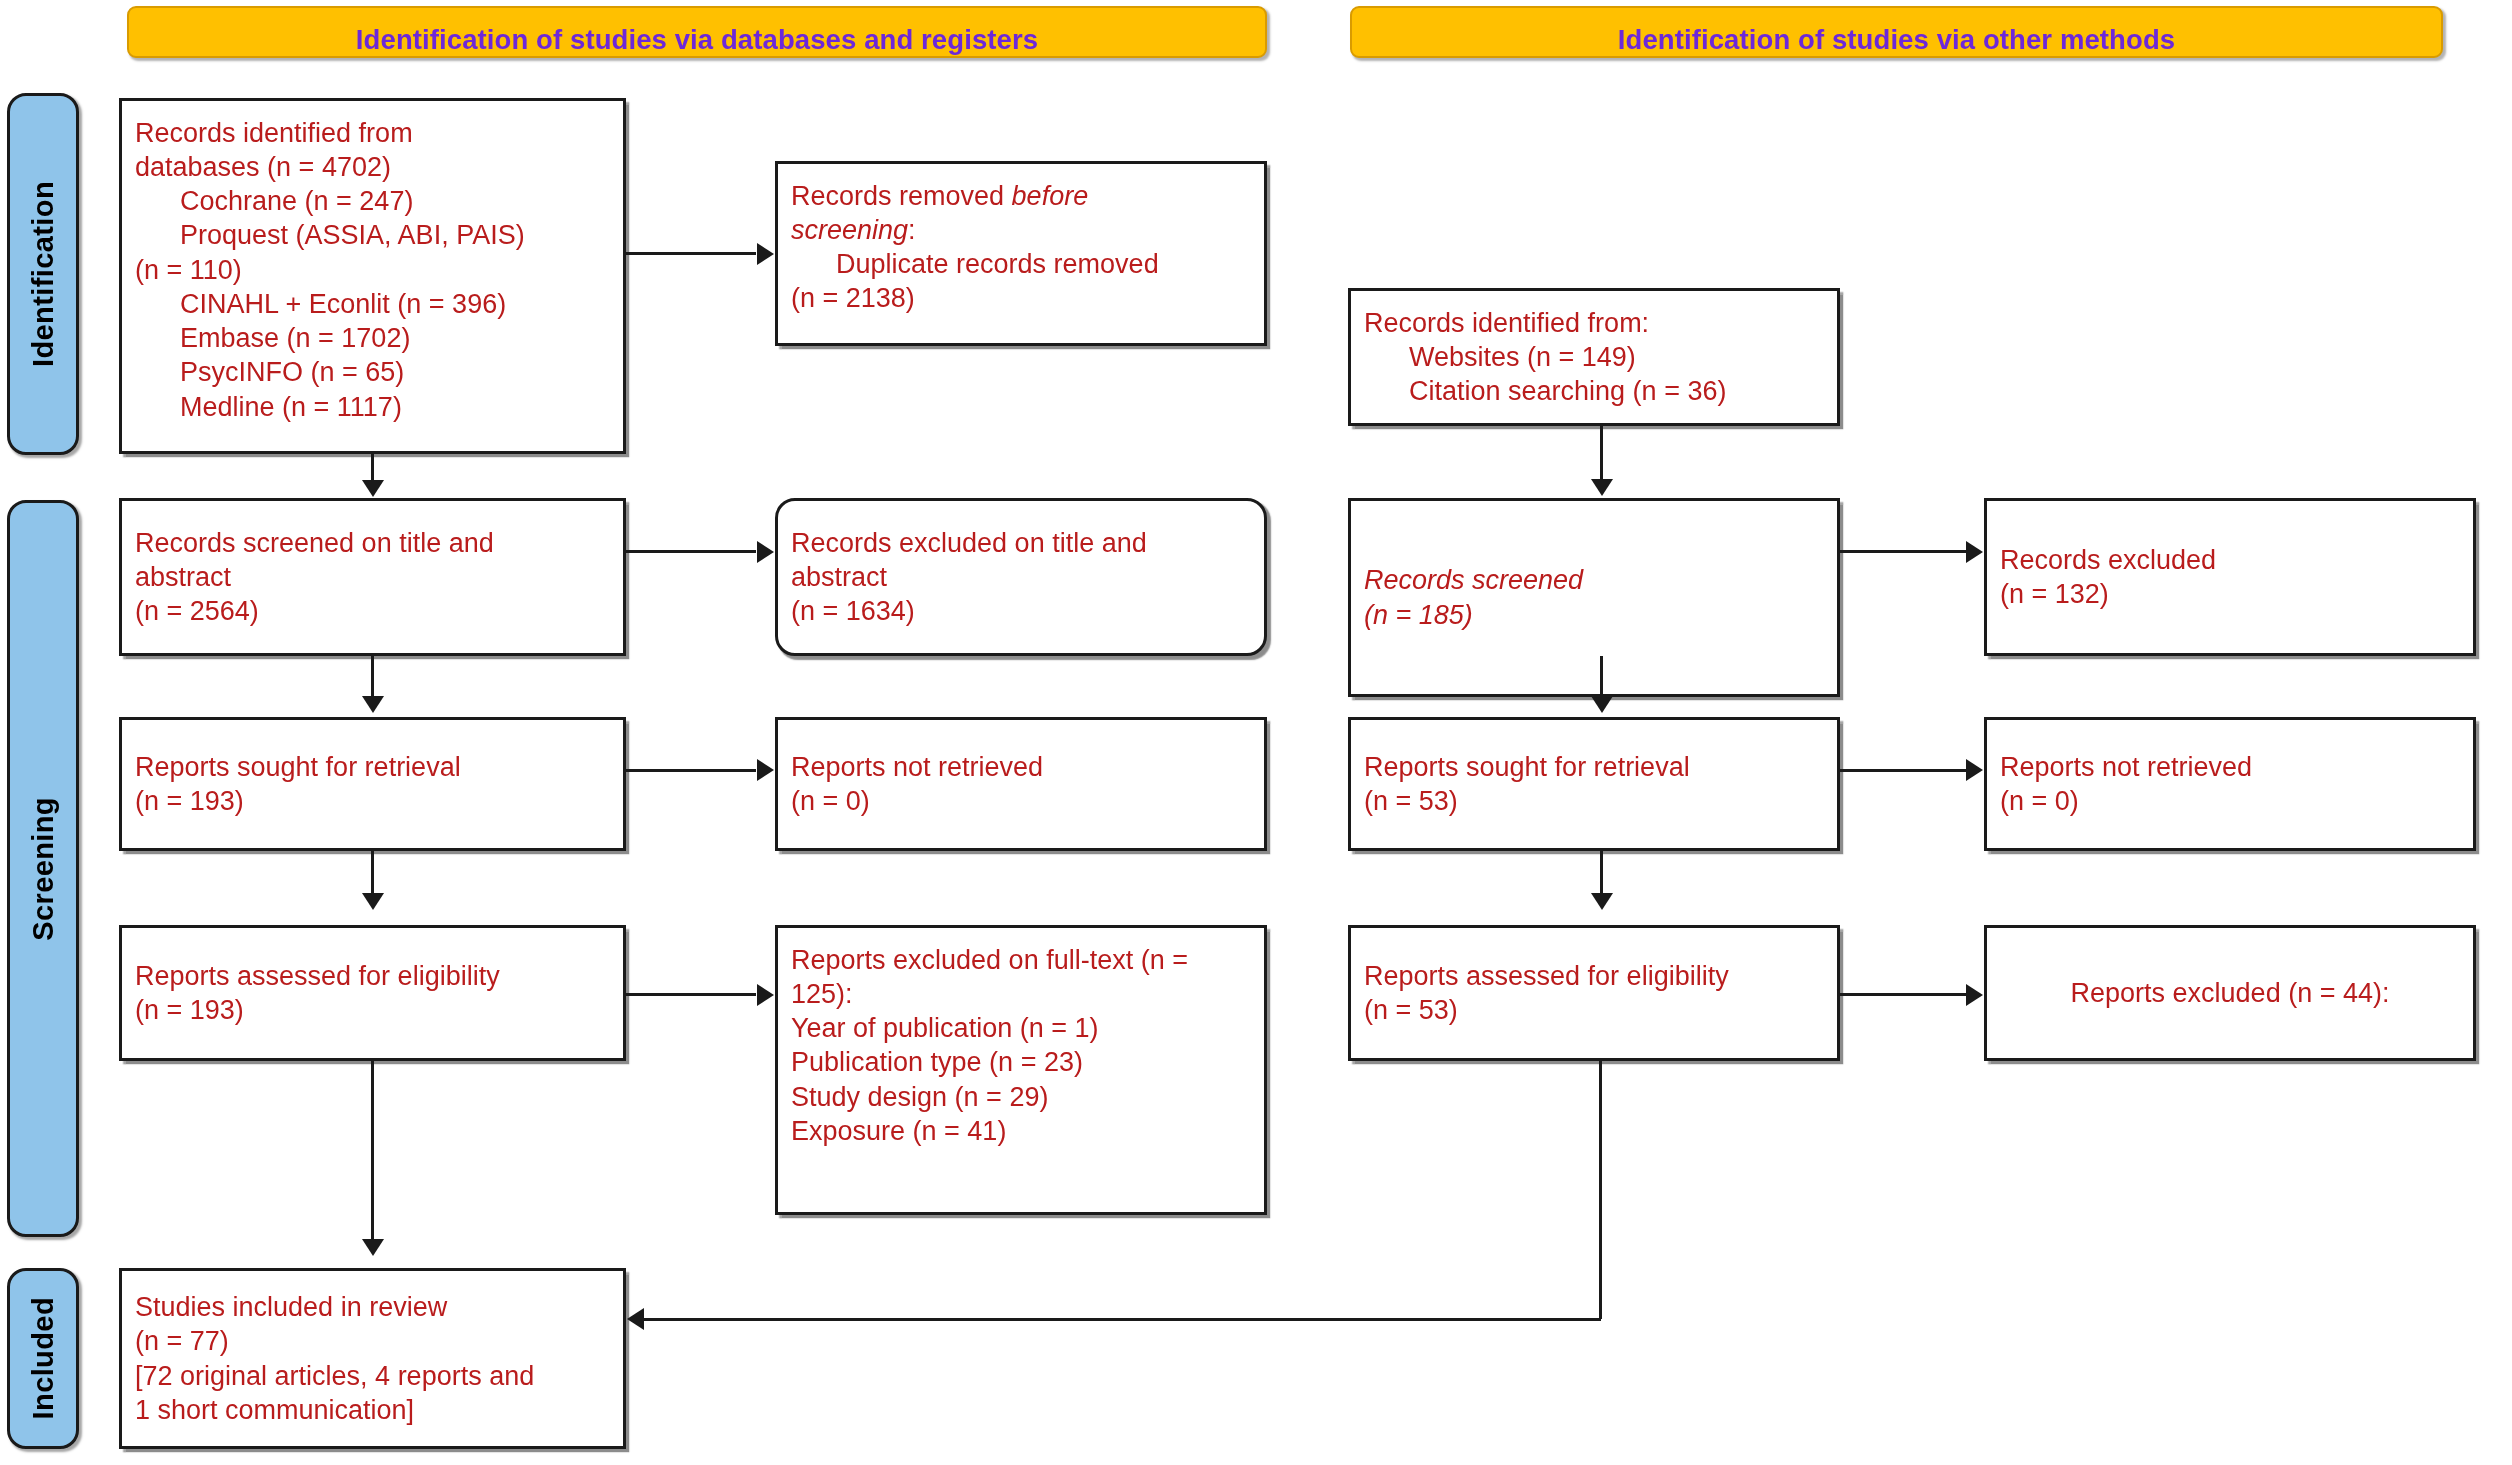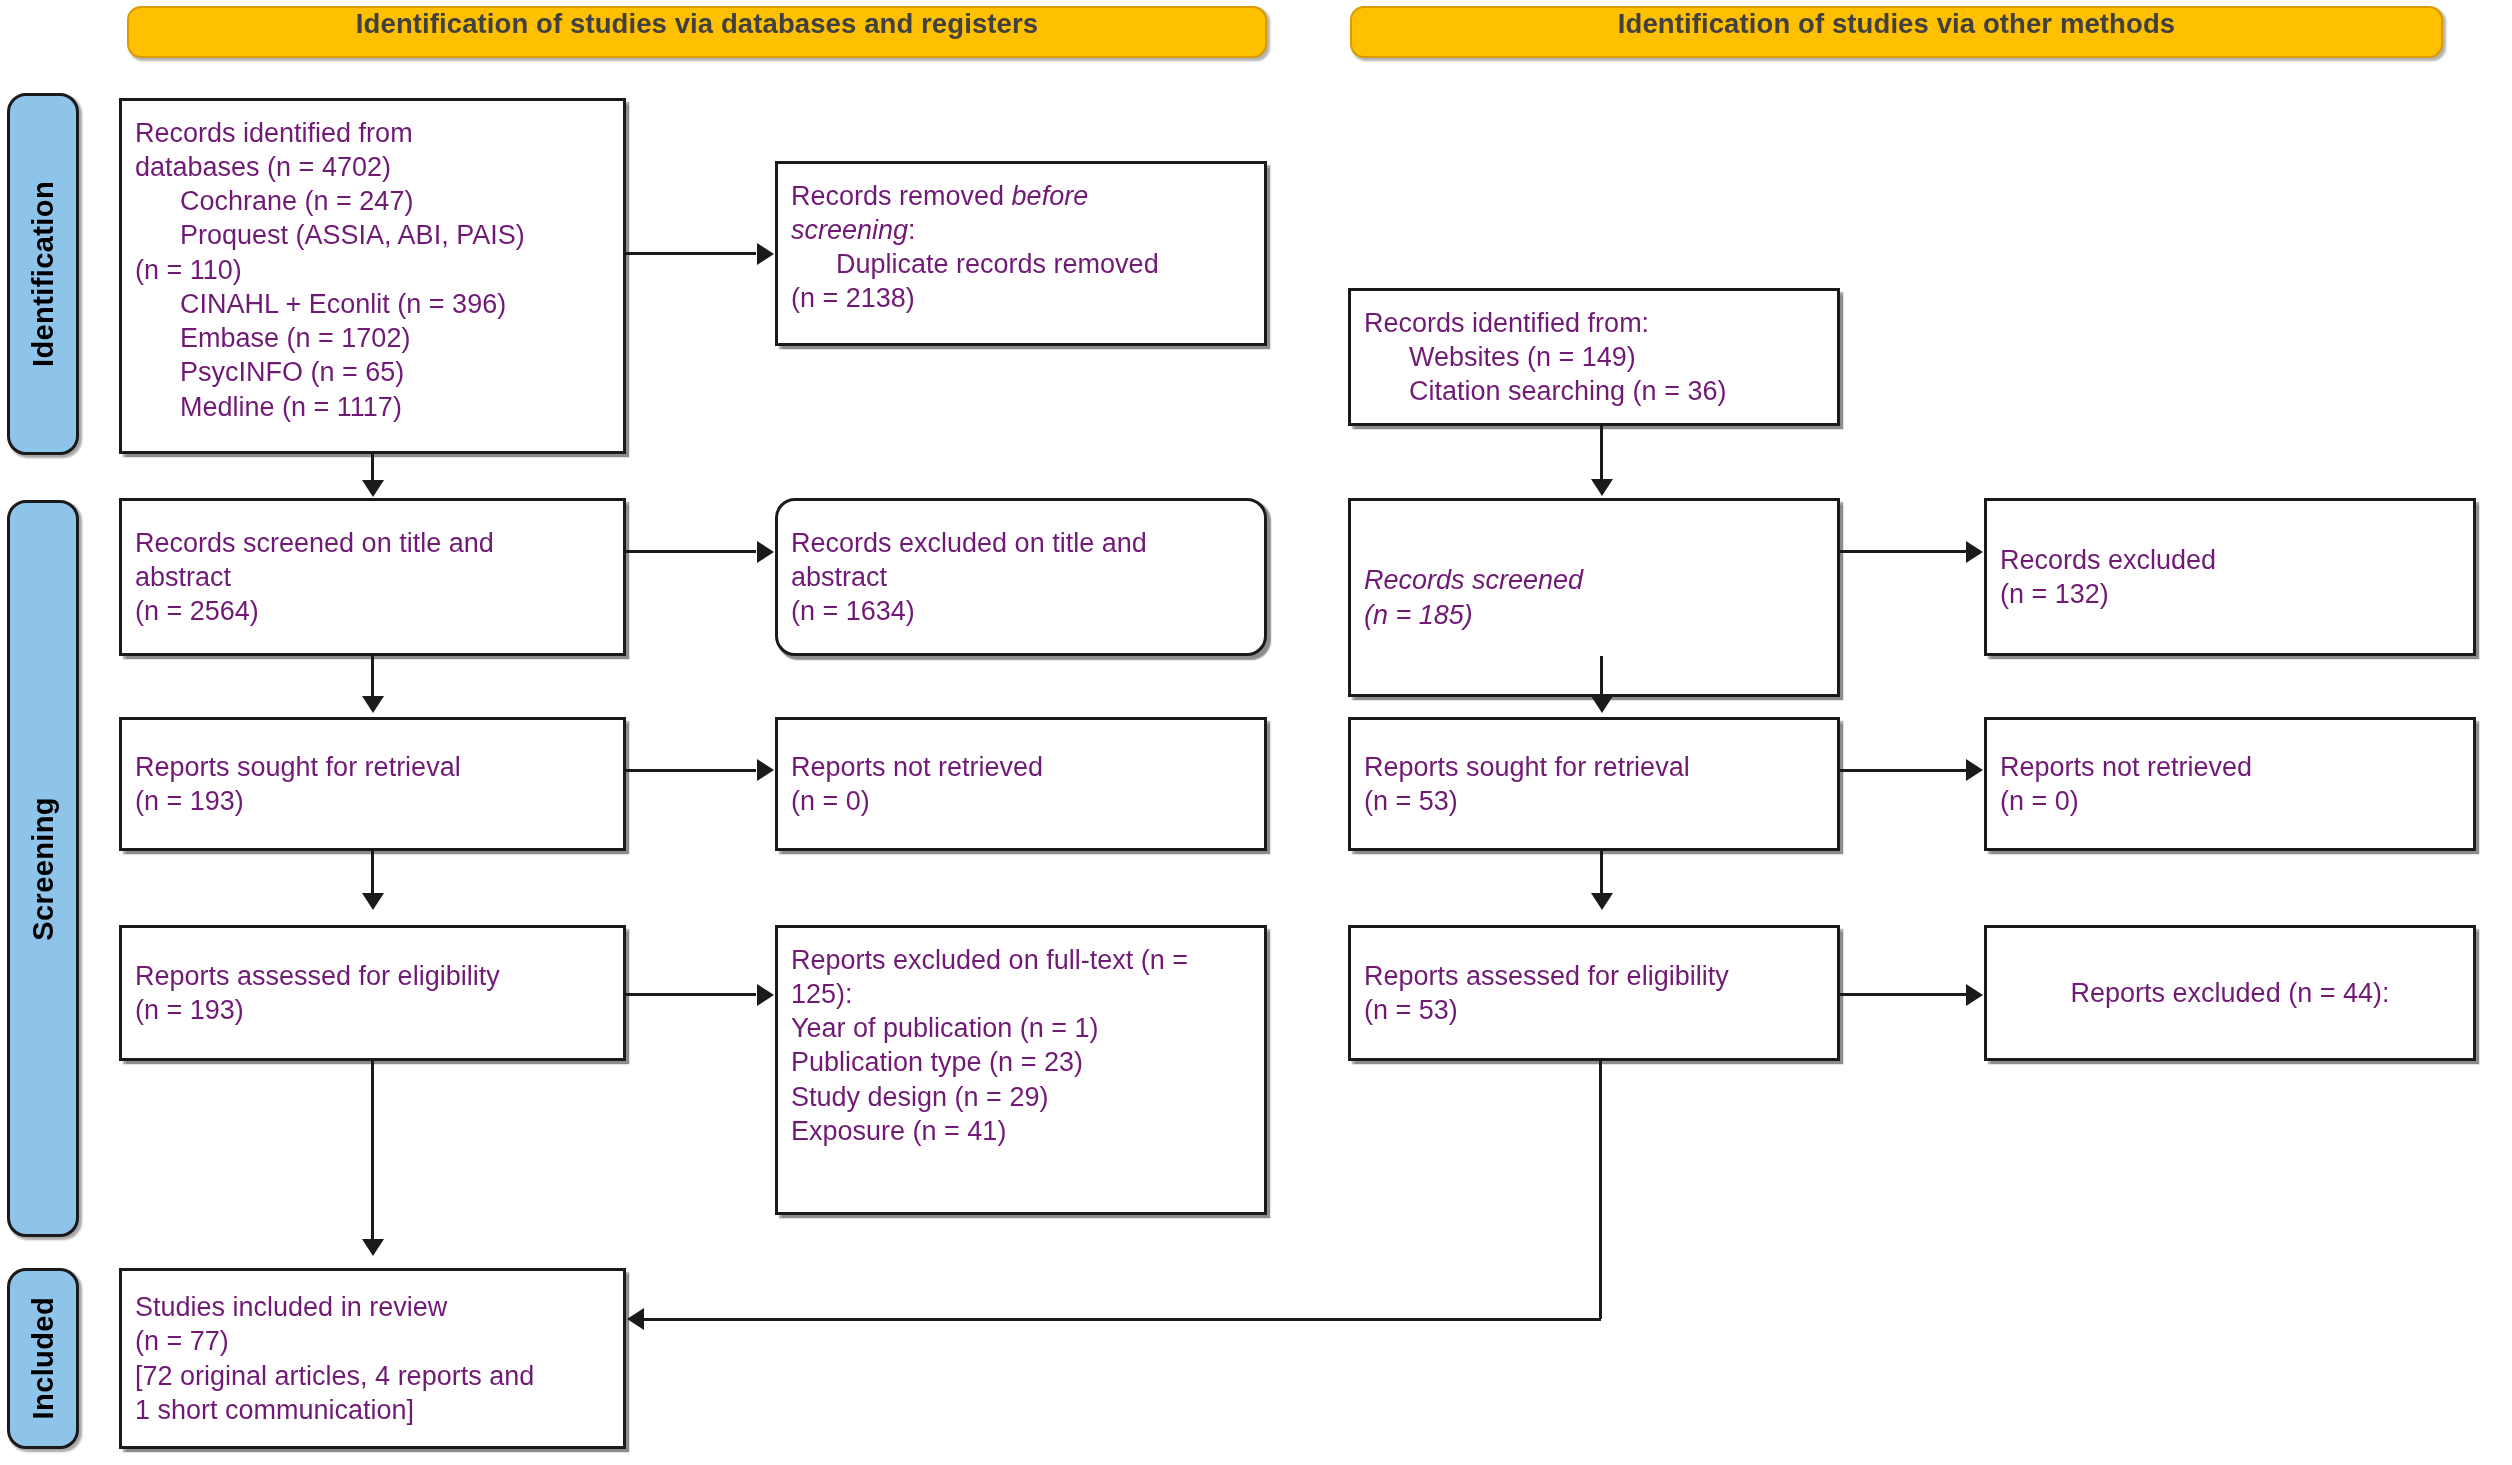--- a/index.html
+++ b/index.html
@@ -16,26 +16,26 @@
     height: 1465px;
     background: #ffffff;
     overflow: hidden;
   }
 
   
   .hdr {
     position: absolute;
     background: #FFC000;
     border: 2.9px solid #D99B00;
-    border-radius: 14px;
+    border-radius: 9px;
     box-sizing: border-box;
     display: flex;
-    align-items: flex-start;
+    align-items: flex-end;
     justify-content: center;
-    color: #404040;
+    color: #6d28d9;
     font-weight: bold;
     font-size: 27.5px;
     letter-spacing: 0.1px;
     box-shadow: 2.2px 2.9px 2.2px rgba(0,0,0,0.30);
   }
 
   
   .stage {
     position: absolute;
     background: #8FC4EA;
@@ -65,21 +65,21 @@
     box-sizing: border-box;
     box-shadow: 3.6px 3.6px 1.4px rgba(0,0,0,0.45);
     display: flex;
     flex-direction: column;
     justify-content: center;
     padding: 7.2px 13px;
   }
   .box .ln {
     font-size: 27px;
     line-height: 1.27;
-    color: #701a75;
+    color: #b91c1c;
     white-space: pre;
   }
   .box .ln.ind  { padding-left: 45px; }
   .box.align-top {
     justify-content: flex-start;
     padding-top: 14.5px;
   }
 
   
   .vline, .hline {

